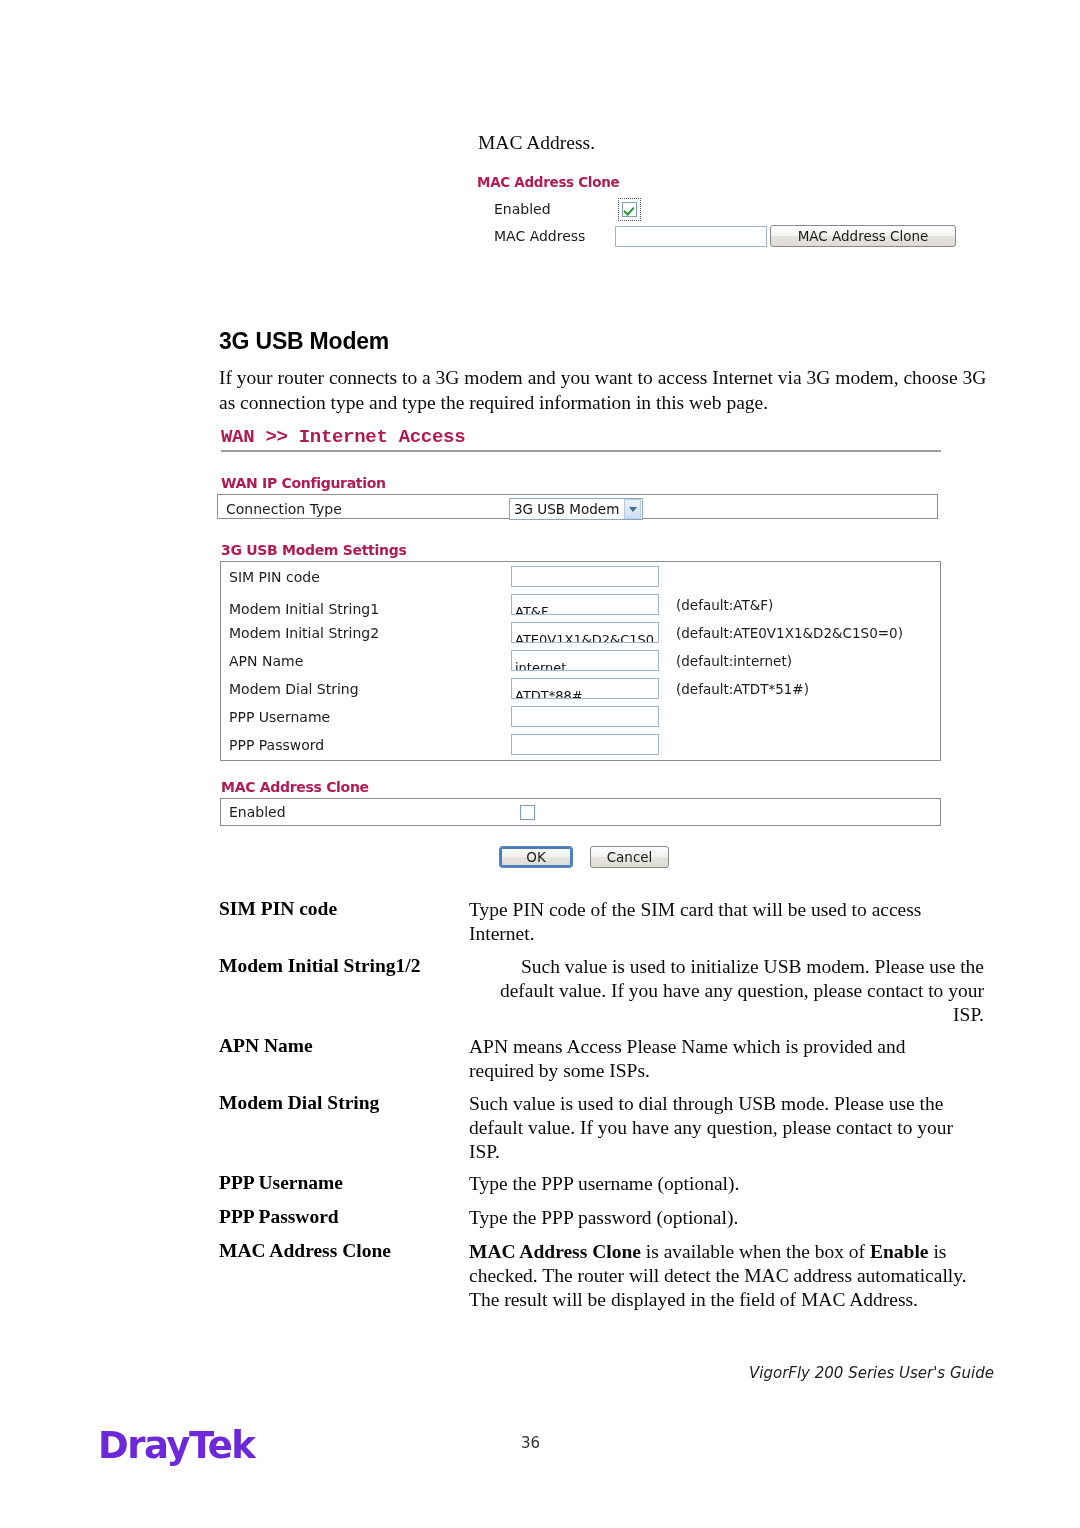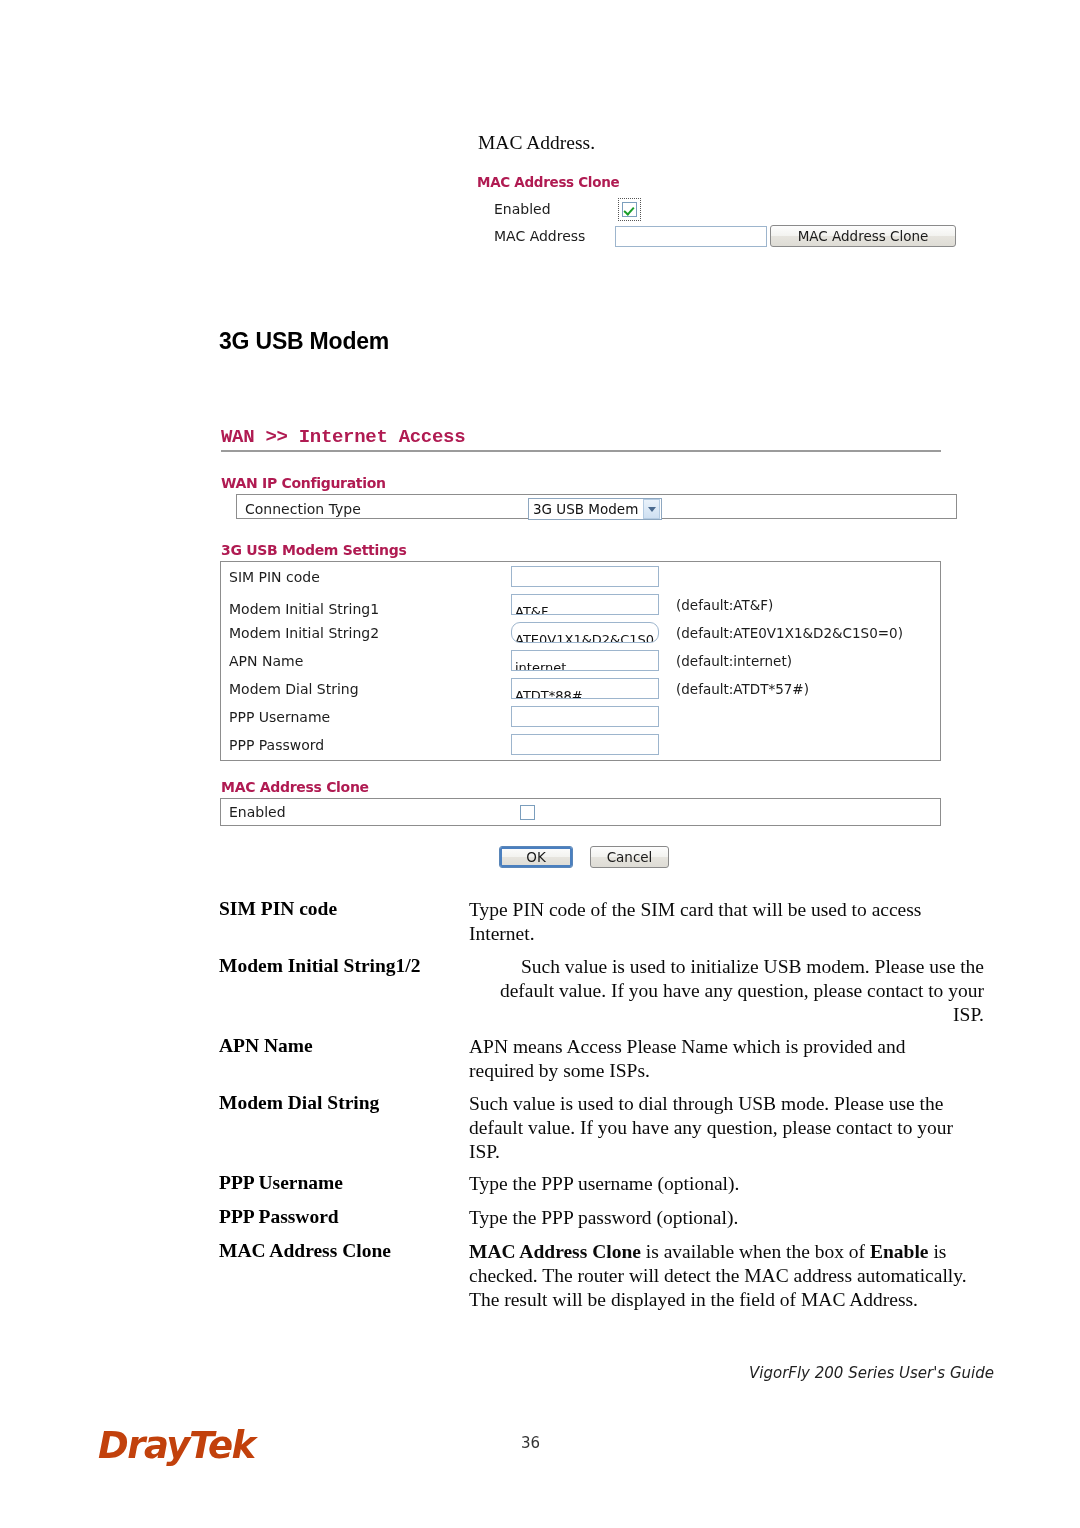--- a/index.html
+++ b/index.html
@@ -193,23 +193,22 @@
     color: #0a0a0a;
     width: 500px;
   }
   .desc-def b { font-weight: bold; }
 
   
   .footer-logo {
     position: absolute;
     font-family: "DejaVu Sans", sans-serif;
     font-weight: bold;
-    font-style: italic;
     font-size: 37px;
-    color: #c2410c;
+    color: #6d28d9;
     letter-spacing: -1.5px;
   }
   .footer-page {
     position: absolute;
     font-family: "DejaVu Sans", sans-serif;
     font-size: 15px;
     color: #333;
   }
   .footer-guide {
     position: absolute;
@@ -239,59 +238,60 @@
     <div class="ui ui-label" style="left:494px; top:228px;">MAC Address</div>
 
     <span class="ui-input" style="position:absolute; left:615px; top:226px; width:152px;"></span>
 
     <span class="ui-btn" style="position:absolute; left:770px; top:225px; width:186px;">MAC Address Clone</span>
   </div>
 
 
   <div class="sec-heading" style="left:219px; top:328px;">3G USB Modem</div>
 
+  <div class="prose" style="left:219px; top:365px; width:770px;">If your router connects to a 3G modem and you want to access Internet via 3G modem, choose 3G as connection type and type the required information in this web page.</div>
 
   <div>
 
     <div class="ui ui-pink" style="left:221px; top:426px; font-size:19px;font-family:Liberation Mono, monospace;">WAN &gt;&gt; Internet Access</div>
     <div class="ui-rule" style="left:221px; top:450px; width:720px;"></div>
 
     <div class="ui ui-pink" style="left:221px; top:475px; font-size:14px;">WAN IP Configuration</div>
 
-    <div class="ui-box" style="left:236px; top:494px; width:721px; height:25px;">
+    <div class="ui-box" style="left:217px; top:494px; width:721px; height:25px;">
       <span class="ui-label" style="position:absolute; left:8px; top:6px;">Connection Type</span>
       <span class="ui-select" style="position:absolute; left:291px; top:3px;">
         <span class="sel-text">3G USB Modem</span>
         <span class="sel-arrow"></span>
       </span>
     </div>
 
     <div class="ui ui-pink" style="left:221px; top:542px; font-size:14px;">3G USB Modem Settings</div>
 
     <div class="ui-box" style="left:220px; top:561px; width:721px; height:200px;">
 
       <span class="ui-label" style="position:absolute; left:8px; top:7px;">SIM PIN code</span>
       <span class="ui-input" style="position:absolute; left:290px; top:4px; width:148px;"></span>
       <span class="ui-note" style="position:absolute; left:455px; top:7px;"></span>
 
       <span class="ui-label" style="position:absolute; left:8px; top:39px;">Modem Initial String1</span>
       <span class="ui-input" style="position:absolute; left:290px; top:32px; width:148px;">AT&amp;F</span>
       <span class="ui-note" style="position:absolute; left:455px; top:35px;">(default:AT&amp;F)</span>
 
       <span class="ui-label" style="position:absolute; left:8px; top:63px;">Modem Initial String2</span>
-      <span class="ui-input" style="position:absolute; left:290px; top:60px; width:148px;border-radius:9px;">ATE0V1X1&amp;D2&amp;C1S0</span>
+      <span class="ui-input" style="position:absolute; left:290px; top:60px; width:148px;">ATE0V1X1&amp;D2&amp;C1S0</span>
       <span class="ui-note" style="position:absolute; left:455px; top:63px;">(default:ATE0V1X1&amp;D2&amp;C1S0=0)</span>
 
       <span class="ui-label" style="position:absolute; left:8px; top:91px;">APN Name</span>
       <span class="ui-input" style="position:absolute; left:290px; top:88px; width:148px;">internet</span>
       <span class="ui-note" style="position:absolute; left:455px; top:91px;">(default:internet)</span>
 
       <span class="ui-label" style="position:absolute; left:8px; top:119px;">Modem Dial String</span>
       <span class="ui-input" style="position:absolute; left:290px; top:116px; width:148px;">ATDT*88#</span>
-      <span class="ui-note" style="position:absolute; left:455px; top:119px;">(default:ATDT*57#)</span>
+      <span class="ui-note" style="position:absolute; left:455px; top:119px;">(default:ATDT*51#)</span>
 
       <span class="ui-label" style="position:absolute; left:8px; top:147px;">PPP Username</span>
       <span class="ui-input" style="position:absolute; left:290px; top:144px; width:148px;"></span>
 
       <span class="ui-label" style="position:absolute; left:8px; top:175px;">PPP Password</span>
       <span class="ui-input" style="position:absolute; left:290px; top:172px; width:148px;"></span>
     </div>
 
     <div class="ui ui-pink" style="left:221px; top:779px; font-size:14px;">MAC Address Clone</div>
 

